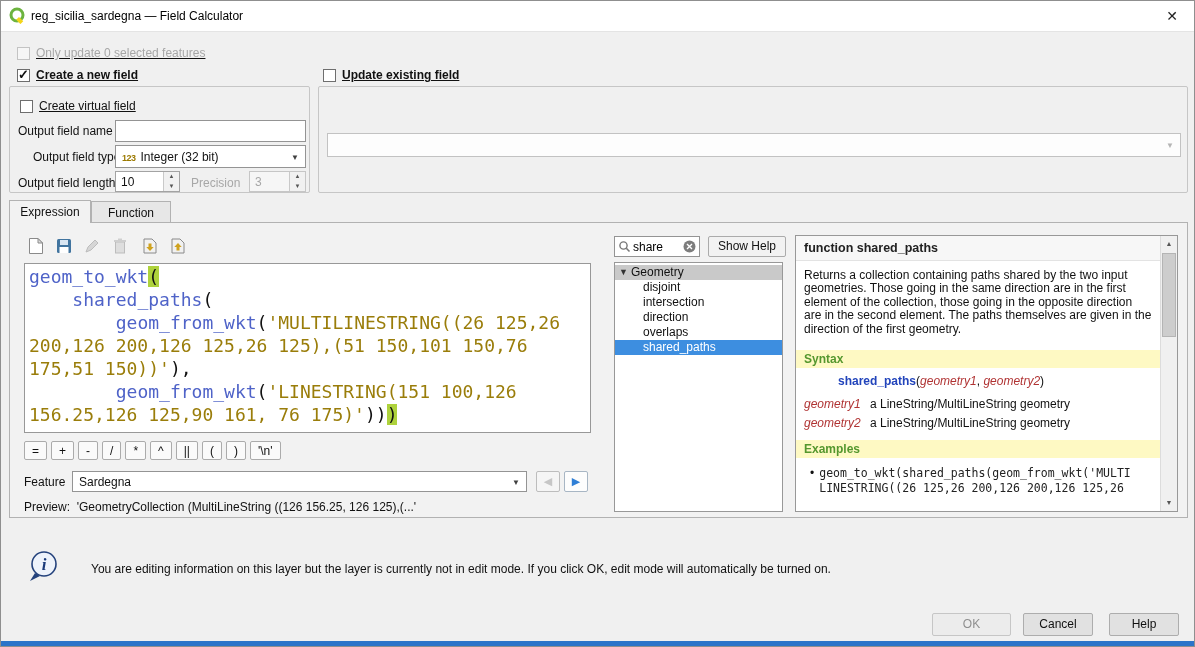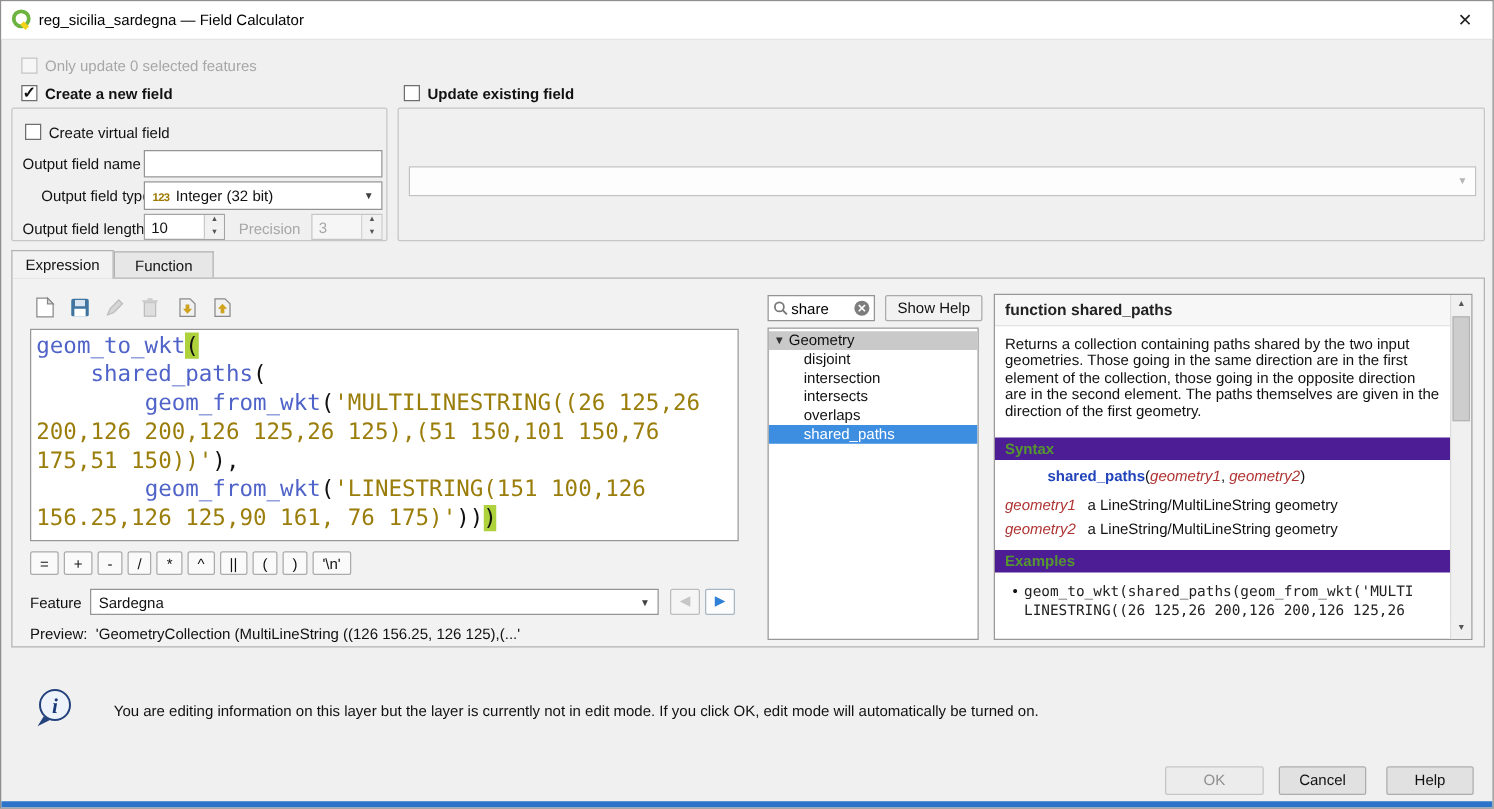--- a/index.html
+++ b/index.html
@@ -3,21 +3,21 @@
 <meta charset="utf-8">
 <style>
   html,body{margin:0;padding:0;background:#8a8a8a;font-family:"Liberation Sans",sans-serif;font-size:12px;color:#111;}
   .window{position:relative;width:1195px;height:647px;background:#f0f0f0;border:1px solid #8f8f8f;box-sizing:border-box;overflow:hidden;}
   
   .titlebar{position:absolute;left:0;top:0;right:0;height:30px;background:#ffffff;border-bottom:1px solid #e4e4e4;}
   .title-text{position:absolute;left:30px;top:8px;font-size:12px;color:#000;white-space:nowrap;}
   .qgis-logo{position:absolute;left:8px;top:6px;}
   .close-btn{position:absolute;right:13px;top:6px;font-size:14px;color:#222;width:18px;height:18px;text-align:center;line-height:18px;cursor:default;}
   
-  .cbrow{position:absolute;display:flex;gap:6px;white-space:nowrap;}
+  .cbrow{position:absolute;display:flex;align-items:center;gap:6px;white-space:nowrap;text-decoration:underline;}
   .cb{display:inline-block;width:13px;height:13px;background:#fff;border:1px solid #6e6e6e;box-sizing:border-box;position:relative;flex:0 0 auto;}
   .cb.checked::after{content:"✓";position:absolute;left:0px;top:-3px;font-size:13px;font-weight:bold;color:#111;}
   .cb.disabled{border-color:#c3c3c3;background:#f6f6f6;}
   .lbl-bold{font-weight:bold;}
   .lbl-dis{color:#a7a7a7;}
   
   .group{position:absolute;border:1px solid #c6c6c6;border-radius:2px;box-sizing:border-box;}
   .field-label{position:absolute;white-space:nowrap;}
   .tinput{position:absolute;background:#fff;border:1px solid #949494;box-sizing:border-box;font:12px "Liberation Sans",sans-serif;padding:0 4px;}
   .combo{position:absolute;background:#fff;border:1px solid #949494;box-sizing:border-box;}
@@ -56,21 +56,21 @@
   .tree{position:absolute;left:604px;top:39px;width:169px;height:250px;background:#fff;border:1px solid #989898;box-sizing:border-box;overflow:hidden;padding-top:2px;}
   .tree-row{height:15px;line-height:15px;font-size:12px;padding-left:28px;white-space:nowrap;}
   .tree-row.group-row{background:#c9c9c9;padding-left:16px;position:relative;}
   .tree-row.group-row .expander{position:absolute;left:4px;top:0;font-size:9px;color:#333;}
   .tree-row.sel{background:#3d8ee0;color:#fff;}
   
   .helpwrap{position:absolute;left:785px;top:12px;width:383px;height:277px;background:#fff;border:1px solid #989898;box-sizing:border-box;overflow:hidden;}
   .helpcontent{position:absolute;left:0;top:0;right:17px;bottom:0;overflow:hidden;}
   .help-title{padding:5px 8px;font-weight:bold;font-size:12.5px;background:#f7f7f7;border-bottom:1px solid #e3e3e3;color:#222;}
   .help-desc{padding:8px 8px 0 8px;line-height:13.4px;font-size:12px;color:#111;}
-  .help-sec{background:#4c1d95;color:#55972e;font-weight:600;padding:2px 8px;margin-top:14px;font-size:12px;}
+  .help-sec{background:#fef9c3;color:#55972e;font-weight:600;padding:2px 8px;margin-top:14px;font-size:12px;}
   .help-sec.tight{margin-top:8px;}
   .syn-line{padding:6px 8px;font-size:12px;margin-left:34px;}
   .syn-fn{color:#2244bb;font-weight:bold;}
   .syn-arg{color:#b03333;font-style:italic;}
   .arg-row{display:flex;padding:3px 8px 2px 8px;font-size:12px;}
   .arg-name{width:66px;color:#b03333;font-style:italic;flex:0 0 auto;}
   .ex{padding:8px 4px 0 14px;display:flex;font-size:12px;}
   .ex .bullet{margin-right:5px;}
   .ex code{font-family:"DejaVu Sans Mono",monospace;font-size:11.5px;white-space:pre;display:block;line-height:15px;color:#222;}
   .sb{position:absolute;right:0;top:0;width:17px;height:100%;background:#f0f0f0;border-left:1px solid #dcdcdc;box-sizing:border-box;}
@@ -243,21 +243,21 @@
     </div>
     <div class="showhelp">Show Help</div>
 
     <div class="tree">
       <div class="tree-row group-row">
         <span class="expander">▼</span>
         <span>Geometry</span>
       </div>
       <div class="tree-row">disjoint</div>
       <div class="tree-row">intersection</div>
-      <div class="tree-row">intersects</div>
+      <div class="tree-row">direction</div>
       <div class="tree-row">overlaps</div>
       <div class="tree-row sel">shared_paths</div>
     </div>
 
     <div class="helpwrap">
       <div class="helpcontent">
         <div class="help-title">function shared_paths</div>
         <div class="help-desc">Returns a collection containing paths shared by the two input geometries. Those going in the same direction are in the first element of the collection, those going in the opposite direction are in the second element. The paths themselves are given in the direction of the first geometry.</div>
         <div class="help-sec">Syntax</div>
         <div class="syn-line"><span class="syn-fn">shared_paths</span><span>(</span><span class="syn-arg">geometry1</span><span>, </span><span class="syn-arg">geometry2</span><span>)</span></div>

